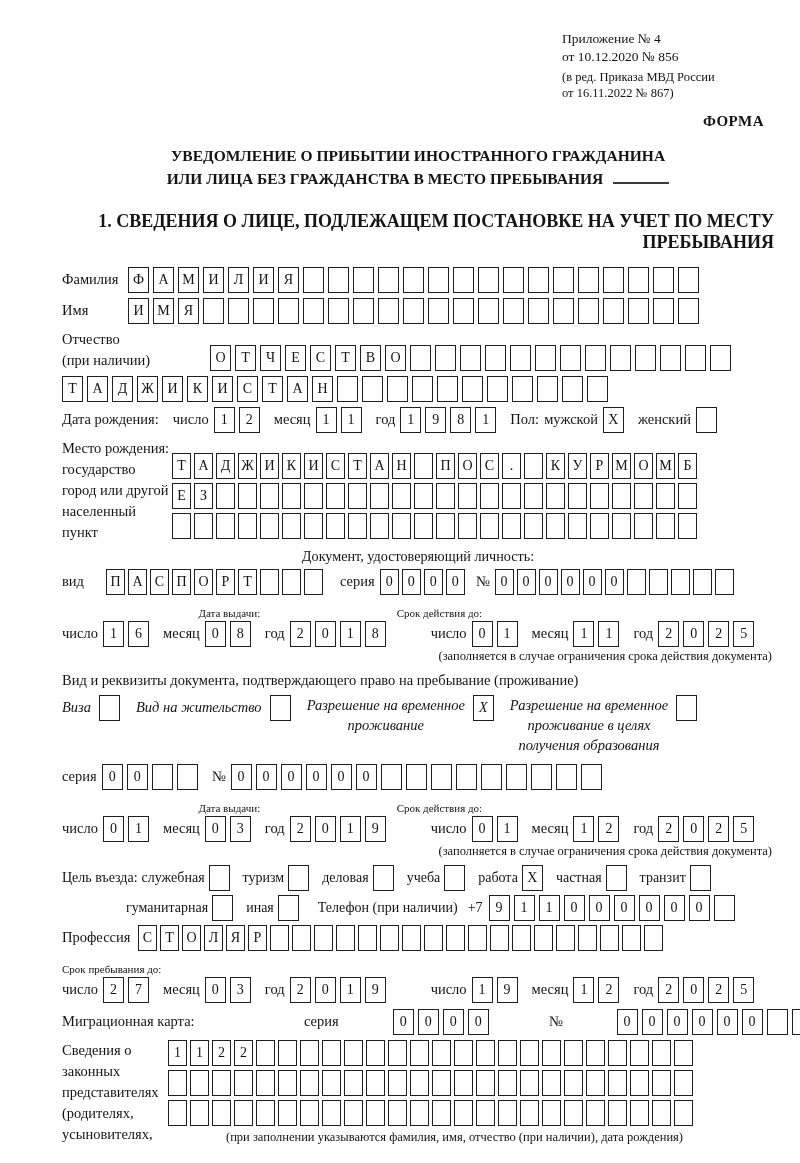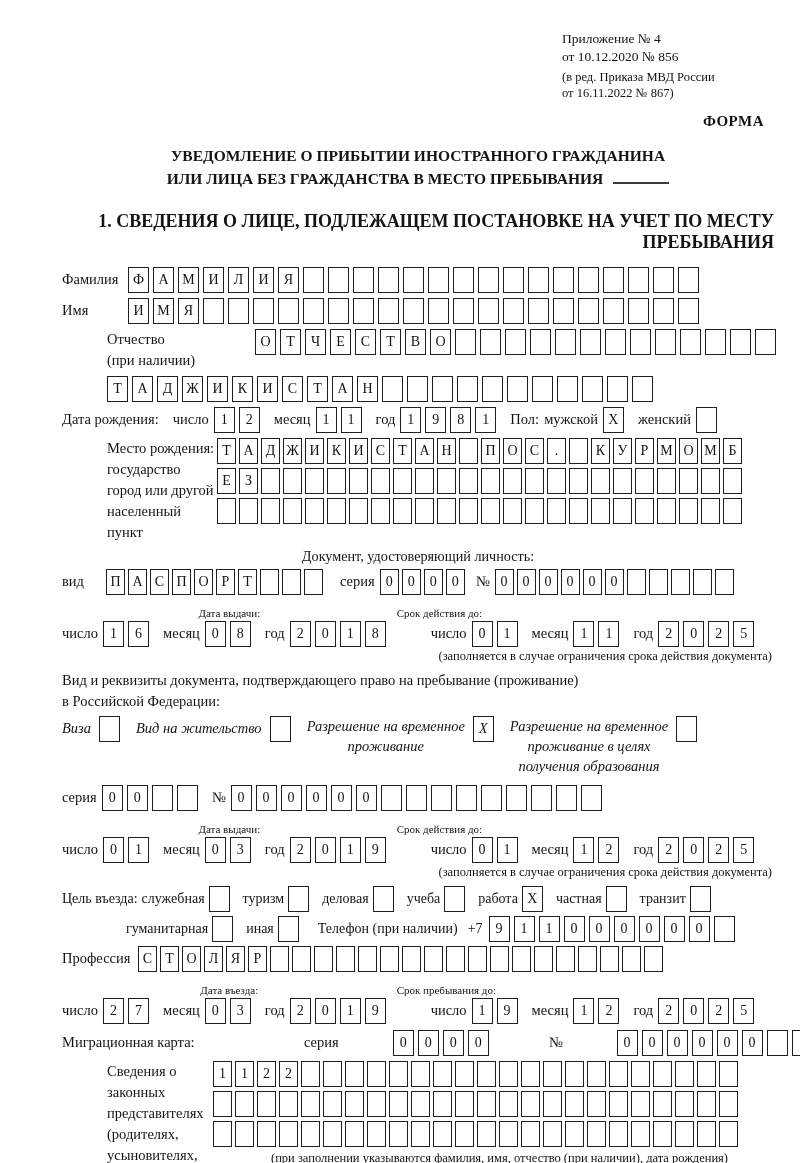--- a/index.html
+++ b/index.html
@@ -15,21 +15,21 @@
   .appendix .rev{font-size:12.5px;margin-top:4px;line-height:1.28;}
   .forma{text-align:right;padding-right:10px;font-weight:bold;font-size:15px;margin-top:12px;letter-spacing:.5px;}
 
   
   .title{text-align:center;font-weight:bold;font-size:15.5px;line-height:1.5;margin-top:14px;}
   .blank-line{display:inline-block;width:56px;height:13px;border-bottom:2px solid #3a3a3a;margin-left:10px;}
   .sec-heading{font-weight:bold;font-size:18px;margin:20px 0 14px 2px;text-align:right;}
 
   
   .frow{display:flex;align-items:center;margin-bottom:5px;font-size:14.5px;}
-  .frow.start{align-items:flex-start;margin-left:45px;}
+  .frow.start{align-items:flex-end;}
   .lbl{flex:0 0 auto;}
   .lblcol{flex:0 0 auto;line-height:1.45;font-size:14.5px;}
   .cells{white-space:nowrap;display:inline-block;}
   .cell{
     display:inline-block;width:19px;height:24px;border:1.5px solid #1f1f1f;
     margin-right:4px;text-align:center;line-height:24px;font-size:14px;
     vertical-align:middle;background:#fff;
   }
   .sm .cell{width:17px;margin-right:3px;}
   .w-surname{width:66px;} .w-name{width:66px;}
@@ -181,21 +181,20 @@
       <span class="dlbl">месяц</span>
       <span class="cells"><span class="cell">1</span><span class="cell">1</span></span>
       <span class="dlbl">год</span>
       <span class="cells"><span class="cell">2</span><span class="cell">0</span><span class="cell">2</span><span class="cell">5</span></span>
     </div>
   </div>
   <div class="note-r">(заполняется в случае ограничения срока действия документа)</div>
 
   <div class="res-intro">
     <div>Вид и реквизиты документа, подтверждающего право на пребывание (проживание)</div>
-    <div>в Российской Федерации:</div>
   </div>
   <div class="res-opts">
     <div class="res-opt">
       <span class="olbl">Виза</span>
       <span class="cells"><span class="cell"></span></span>
     </div>
     <div class="res-opt">
       <span class="olbl">Вид на жительство</span>
       <span class="cells"><span class="cell"></span></span>
     </div>
@@ -273,21 +272,20 @@
     <span class="phone-pre">+7</span>
     <span class="cells"><span class="cell">9</span><span class="cell">1</span><span class="cell">1</span><span class="cell">0</span><span class="cell">0</span><span class="cell">0</span><span class="cell">0</span><span class="cell">0</span><span class="cell">0</span><span class="cell"></span></span>
   </div>
 
   <div class="frow">
     <div class="lbl w-prof">Профессия</div>
     <span class="cells sm"><span class="cell">С</span><span class="cell">Т</span><span class="cell">О</span><span class="cell">Л</span><span class="cell">Я</span><span class="cell">Р</span><span class="cell"></span><span class="cell"></span><span class="cell"></span><span class="cell"></span><span class="cell"></span><span class="cell"></span><span class="cell"></span><span class="cell"></span><span class="cell"></span><span class="cell"></span><span class="cell"></span><span class="cell"></span><span class="cell"></span><span class="cell"></span><span class="cell"></span><span class="cell"></span><span class="cell"></span><span class="cell"></span></span>
   </div>
 
   <div class="dates-head">
-    <div class="dh-l">Дата въезда:</div>
     <div class="dh-r">Срок пребывания до:</div>
   </div>
   <div class="dates-row">
     <div class="dg-l">
       <span class="dlbl">число</span>
       <span class="cells"><span class="cell">2</span><span class="cell">7</span></span>
       <span class="dlbl">месяц</span>
       <span class="cells"><span class="cell">0</span><span class="cell">3</span></span>
       <span class="dlbl">год</span>
       <span class="cells"><span class="cell">2</span><span class="cell">0</span><span class="cell">1</span><span class="cell">9</span></span>

